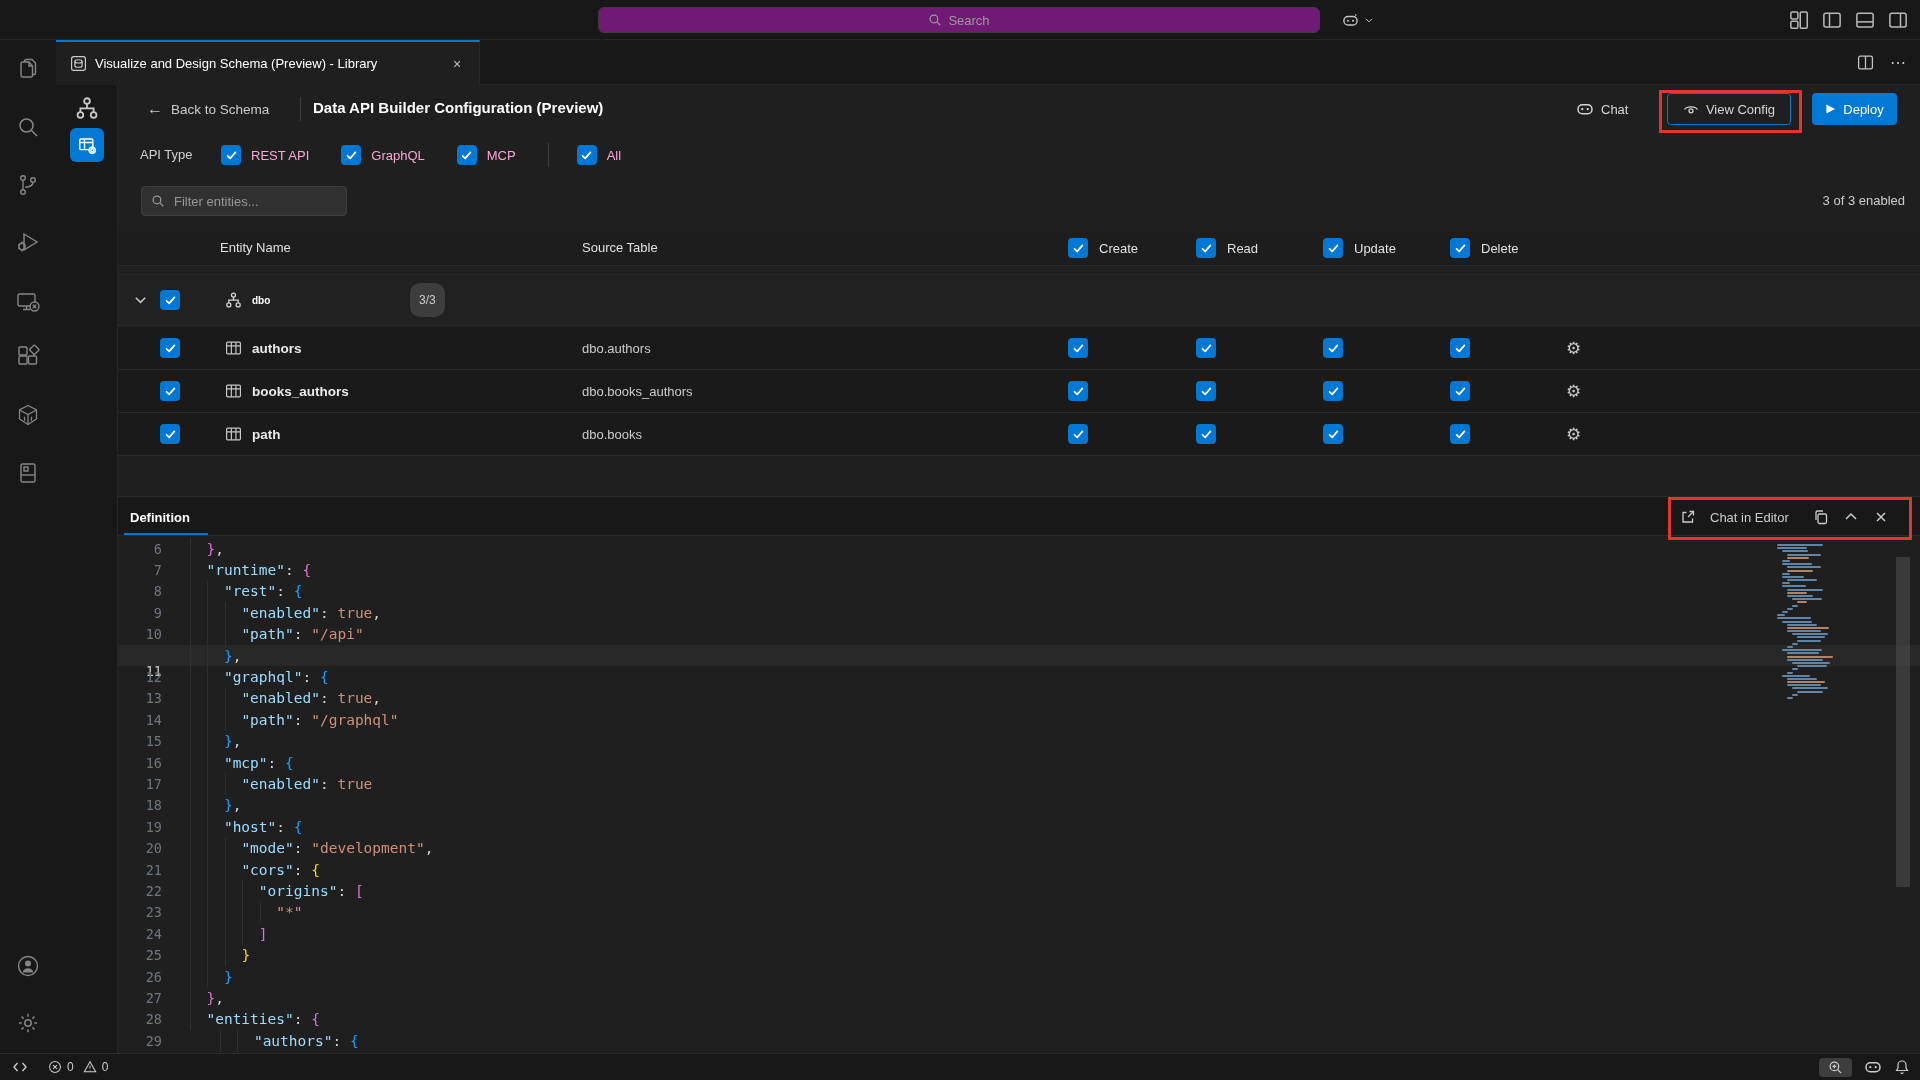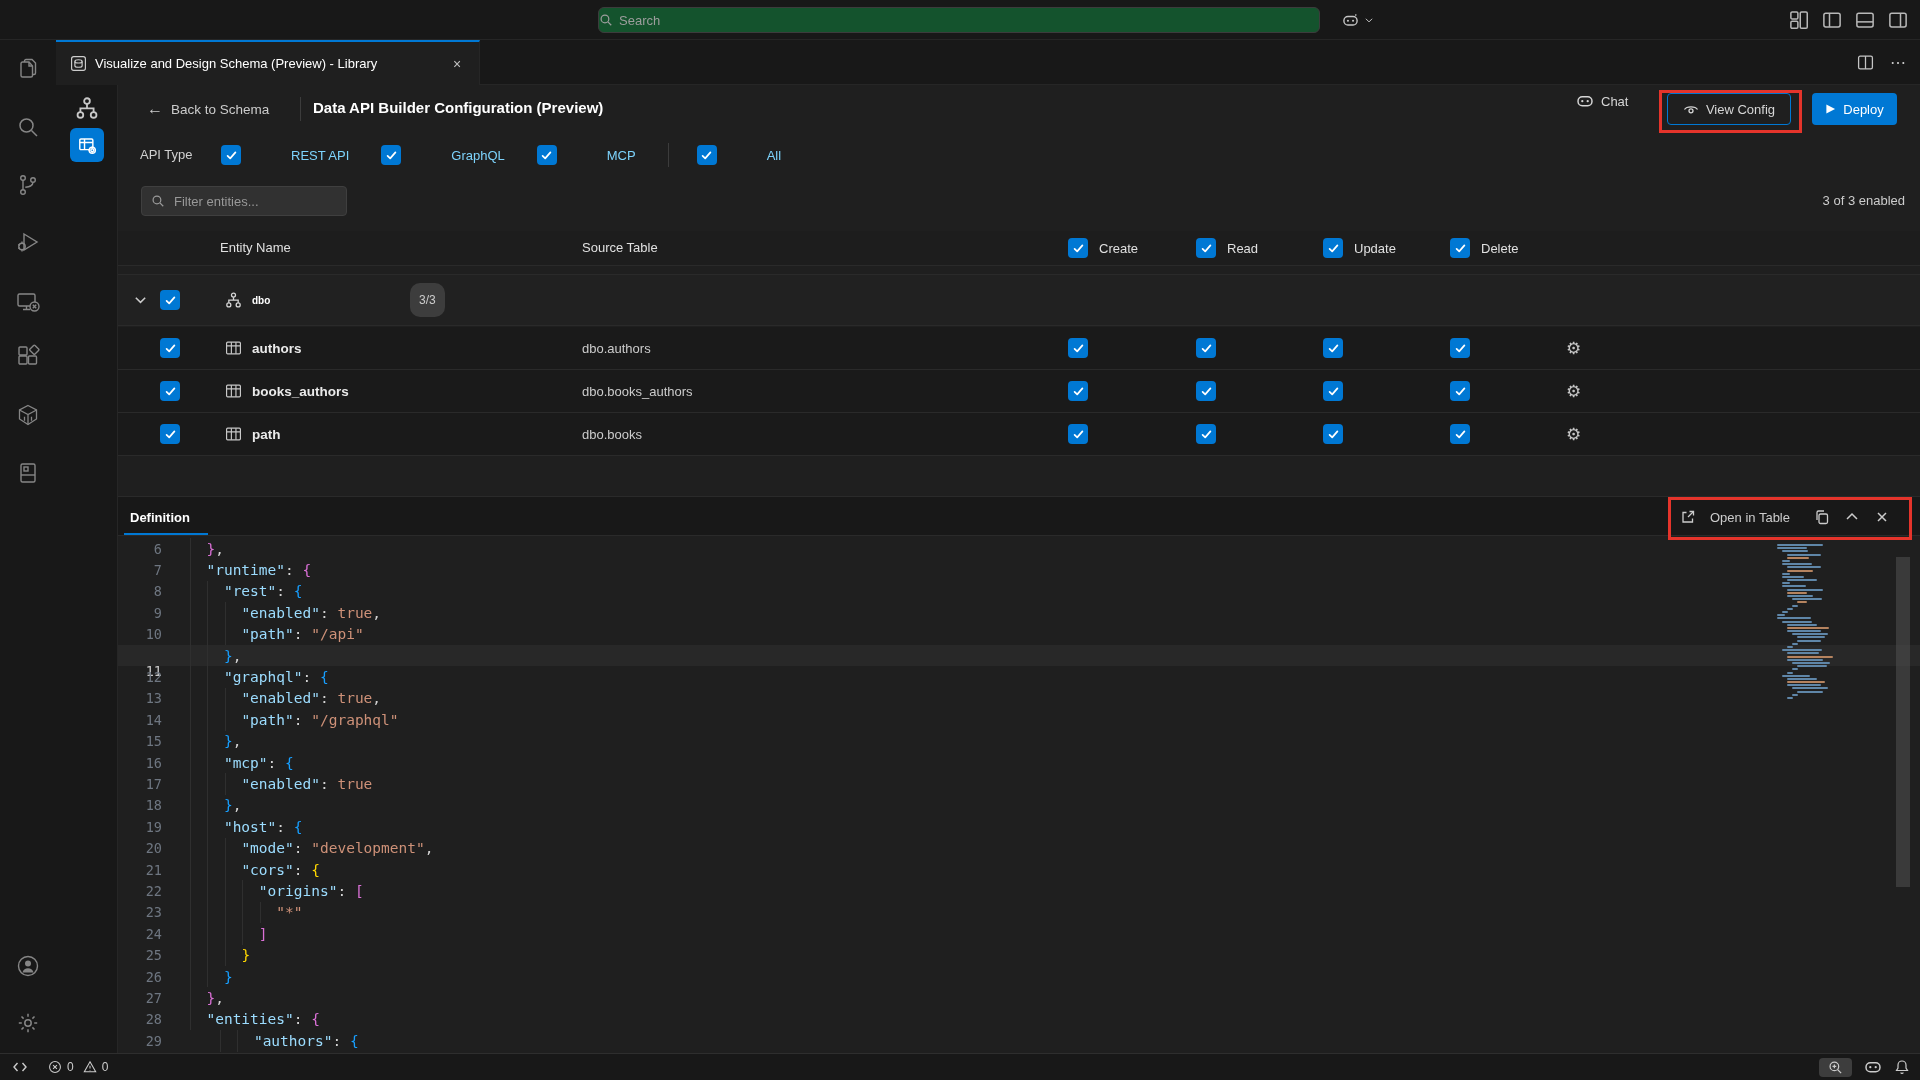--- a/index.html
+++ b/index.html
@@ -4,22 +4,22 @@
 <style>
   html,body{margin:0;padding:0;width:1920px;height:1080px;overflow:hidden;background:#181818;
     font-family:"Liberation Sans",sans-serif;-webkit-font-smoothing:antialiased;}
   *{box-sizing:border-box;}
   svg{display:block;}
   .workbench{position:relative;width:1920px;height:1080px;background:#1f1f1f;color:#cccccc;font-size:13px;}
 
   
   .titlebar{position:absolute;left:0;top:0;width:1920px;height:40px;background:#181818;border-bottom:1px solid #262626;}
   .nav-arrow{position:absolute;top:9px;width:22px;height:22px;color:#9d9d9d;font-size:17px;display:flex;align-items:center;justify-content:center;}
-  .searchbox{position:absolute;left:598px;top:7px;width:722px;height:26px;background:#14532d;border:1px solid #3c3c3c;border-radius:6px;
-    display:flex;align-items:center;gap:6px;color:#9d9d9d;}
+  .searchbox{position:absolute;left:598px;top:7px;width:722px;height:26px;background:#701a75;border:1px solid #3c3c3c;border-radius:6px;
+    display:flex;align-items:center;justify-content:center;gap:6px;color:#9d9d9d;}
   .copilot-menu{position:absolute;left:1334px;top:7px;height:26px;padding:0 7px;border-radius:6px;border:1px solid #3c3c3c00;
     display:flex;align-items:center;gap:5px;color:#c5c5c5;}
   .layout-icons{position:absolute;right:12px;top:10px;display:flex;gap:13px;}
   .layout-icons .li{width:20px;height:20px;color:#b8b8b8;}
 
   
   .activitybar{position:absolute;left:0;top:40px;width:56px;bottom:27px;background:#181818;}
   .ab-icon{position:absolute;left:16px;width:24px;height:24px;color:#868686;}
 
   
@@ -34,32 +34,32 @@
   .minibar{position:absolute;left:0;top:0;width:62px;bottom:0;background:#181818;border-right:1px solid #262626;}
   .mini-schema{position:absolute;left:19px;top:11px;width:24px;height:24px;color:#c8c8c8;}
   .mini-active{position:absolute;left:14px;top:43px;width:34px;height:34px;background:var(--accent);border-radius:6px;
     display:flex;align-items:center;justify-content:center;color:#fff;}
   .wv{position:absolute;left:62px;top:0;right:0;bottom:0;}
 
   
   .back-btn{position:absolute;left:29px;top:10px;height:28px;display:flex;align-items:center;gap:8px;color:#cccccc;font-size:13.5px;}
   .hdr-sep{position:absolute;left:182px;top:12px;width:1px;height:24px;background:#3c3c3c;}
   .page-title{position:absolute;left:195px;top:14px;font-size:15px;font-weight:700;color:#ffffff;}
-  .chat-btn{position:absolute;left:1458px;top:2px;height:28px;display:flex;align-items:center;gap:7px;color:#d6d6d6;}
+  .chat-btn{position:absolute;left:1458px;top:10px;height:28px;display:flex;align-items:center;gap:7px;color:#d6d6d6;}
   .viewconfig-btn{position:absolute;left:1549px;top:8px;width:124px;height:32px;border:1px solid var(--accent);border-radius:4px;
     background:#1f1f1f;display:flex;align-items:center;justify-content:center;gap:7px;color:#d6d6d6;}
   .deploy-btn{position:absolute;left:1694px;top:8px;width:85px;height:32px;background:var(--accent);border-radius:4px;
     display:flex;align-items:center;justify-content:center;gap:7px;color:#ffffff;}
 
   
   .api-row{position:absolute;left:0;top:50px;height:40px;width:100%;}
   .api-label{position:absolute;left:22px;top:12px;color:#d0d0d0;}
   .api-opts{position:absolute;left:103px;top:6px;display:flex;align-items:center;height:28px;}
   .opt{display:flex;align-items:center;gap:10px;margin-right:32px;}
-  .opt-label{color:#7dd3fc;margin-left:40px;}
+  .opt-label{color:#f9a8d4;}
   .api-div{width:1px;height:24px;background:#3c3c3c;margin:0 28px 0 0;}
 
   
   .cb{width:20px;height:20px;border-radius:4px;background:var(--accent);display:inline-flex;align-items:center;justify-content:center;flex:0 0 auto;}
   .cb svg{width:13px;height:13px;}
 
   
   .filter-input{position:absolute;left:23px;top:101px;width:206px;height:30px;background:#313131;border:1px solid #3f3f3f;border-radius:4px;
     display:flex;align-items:center;gap:7px;padding:0 9px;color:#989898;}
   .filter-input input{background:transparent;border:none;outline:none;color:#cccccc;font-size:13px;width:150px;font-family:"Liberation Sans",sans-serif;}
@@ -510,21 +510,21 @@
 
       <div class="def-head">
         <div class="def-tab">Definition</div>
         <div class="def-underline"></div>
         <div class="def-actions">
           <svg class="ic" viewBox="0 0 16 16" fill="none" stroke="currentColor" stroke-width="1.3">
               <path d="M6.5 3.5H3v9.5h9.5V9.5"></path>
               <path d="M9.5 2.5H13.5V6.5"></path>
               <path d="M13.5 2.5L8 8"></path>
             </svg>
-          <span style="margin-right:10px;">Open in Table</span>
+          <span style="margin-right:10px;">Chat in Editor</span>
           <svg class="ic" viewBox="0 0 16 16" fill="none" stroke="currentColor" stroke-width="1.3">
               <rect x="5" y="5" width="8.5" height="9.5" rx="1.5"></rect>
               <path d="M3 11V3.5A1.5 1.5 0 0 1 4.5 2H10"></path>
             </svg>
           <svg class="ic" viewBox="0 0 16 16" fill="none" stroke="currentColor" stroke-width="1.5">
               <path d="M3 10l5-5 5 5"></path>
             </svg>
           <svg class="ic" viewBox="0 0 16 16" fill="none" stroke="currentColor" stroke-width="1.5">
               <path d="M4 4l8 8M12 4l-8 8"></path>
             </svg>

